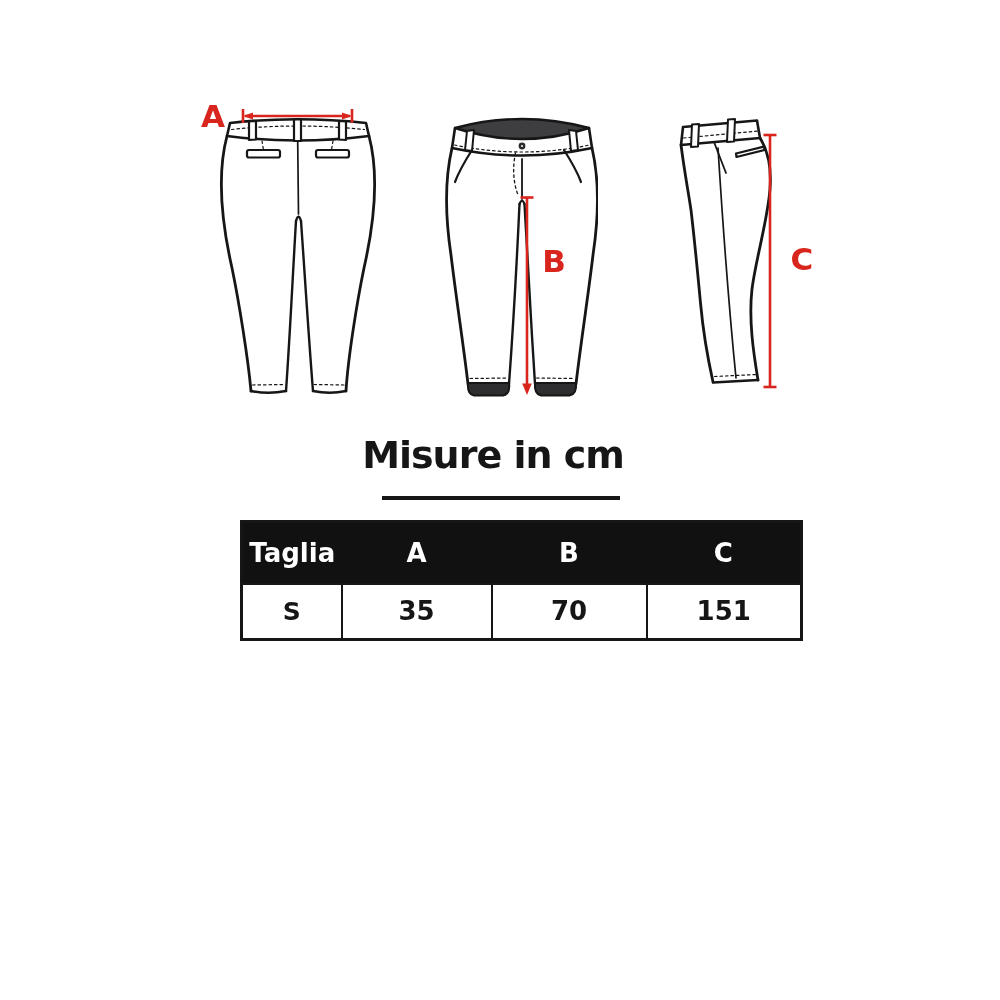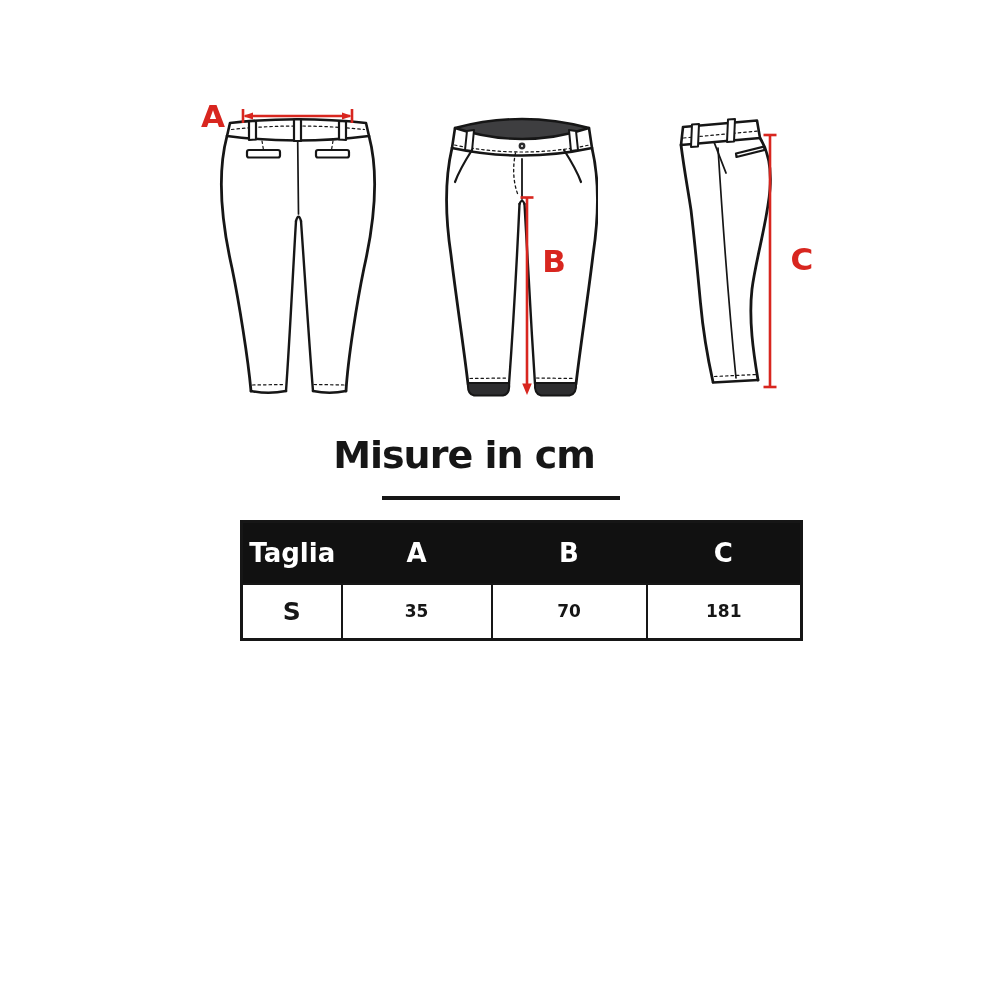--- a/index.html
+++ b/index.html
@@ -17,21 +17,21 @@
   .cuff { stroke:var(--ink,#161616); fill:var(--hem-fill,#2e2e30); stroke-linejoin:round; }
   .dash { stroke-dasharray:2.5 3; }
   .red  { stroke:var(--accent,#d8261f); fill:none; stroke-linecap:butt; }
   .redf { fill:var(--accent,#d8261f); stroke:none; }
   .measure-label {
     position:absolute; transform:translate(-50%,-50%);
     font-size:31px; font-weight:700; color:var(--accent,#d8261f);
     letter-spacing:0; line-height:1;
   }
   .chart-title {
-    position:absolute; left:464px; top:436px; transform:translateX(-50%);
+    position:absolute; left:493px; top:436px; transform:translateX(-50%);
     font-size:38px; font-weight:700; letter-spacing:-1px; white-space:nowrap;
     color:var(--ink,#161616); line-height:1;
   }
   .title-underline {
     position:absolute; left:382px; top:496px; width:238px; height:4px;
     background:var(--ink,#161616);
   }
   table.size-table {
     position:absolute; left:240px; top:520px; width:560px;
     border-collapse:collapse; table-layout:fixed;
@@ -43,21 +43,21 @@
   table.size-table col.c3 { width:155px; }
   table.size-table th {
     height:62px; background:var(--table-header-bg,#111111); color:#ffffff;
     font-size:26px; font-weight:700; border:none;
   }
   table.size-table td {
     height:56px; background:#ffffff; text-align:center; vertical-align:middle;
     border:2px solid var(--ink,#161616); font-weight:700;
   }
   table.size-table td.size-cell { font-size:25px; }
-  table.size-table td.value-cell { font-size:17px; }
+  table.size-table td.value-cell { font-size:26px; }
 </style>
 </head>
 <body>
 
 <svg class="drawing" style="left:205px; top:100px;" width="180" height="305" viewBox="0 0 180 305">
   <g>
     <path class="ln" stroke-width="2.8" d="M22,36 C13,70 15,115 27,168 C34,202 43,258 46,291"></path>
     <path class="ln" stroke-width="2.8" d="M164,36 C173,70 171,115 159,168 C152,202 143,258 141,291"></path>
     <path class="ln" stroke-width="1.7" d="M92.5,23 L93.5,114"></path>
     <path class="ln" stroke-width="2.4" d="M91,121 C88,170 85,235 81,291"></path>
@@ -173,16 +173,16 @@
       <th>A</th>
       <th>B</th>
       <th>C</th>
     </tr>
   </thead>
   <tbody>
     <tr>
       <td class="size-cell">S</td>
       <td class="value-cell">35</td>
       <td class="value-cell">70</td>
-      <td class="value-cell">181</td>
+      <td class="value-cell">151</td>
     </tr>
   </tbody>
 </table>
 
 </body></html>

